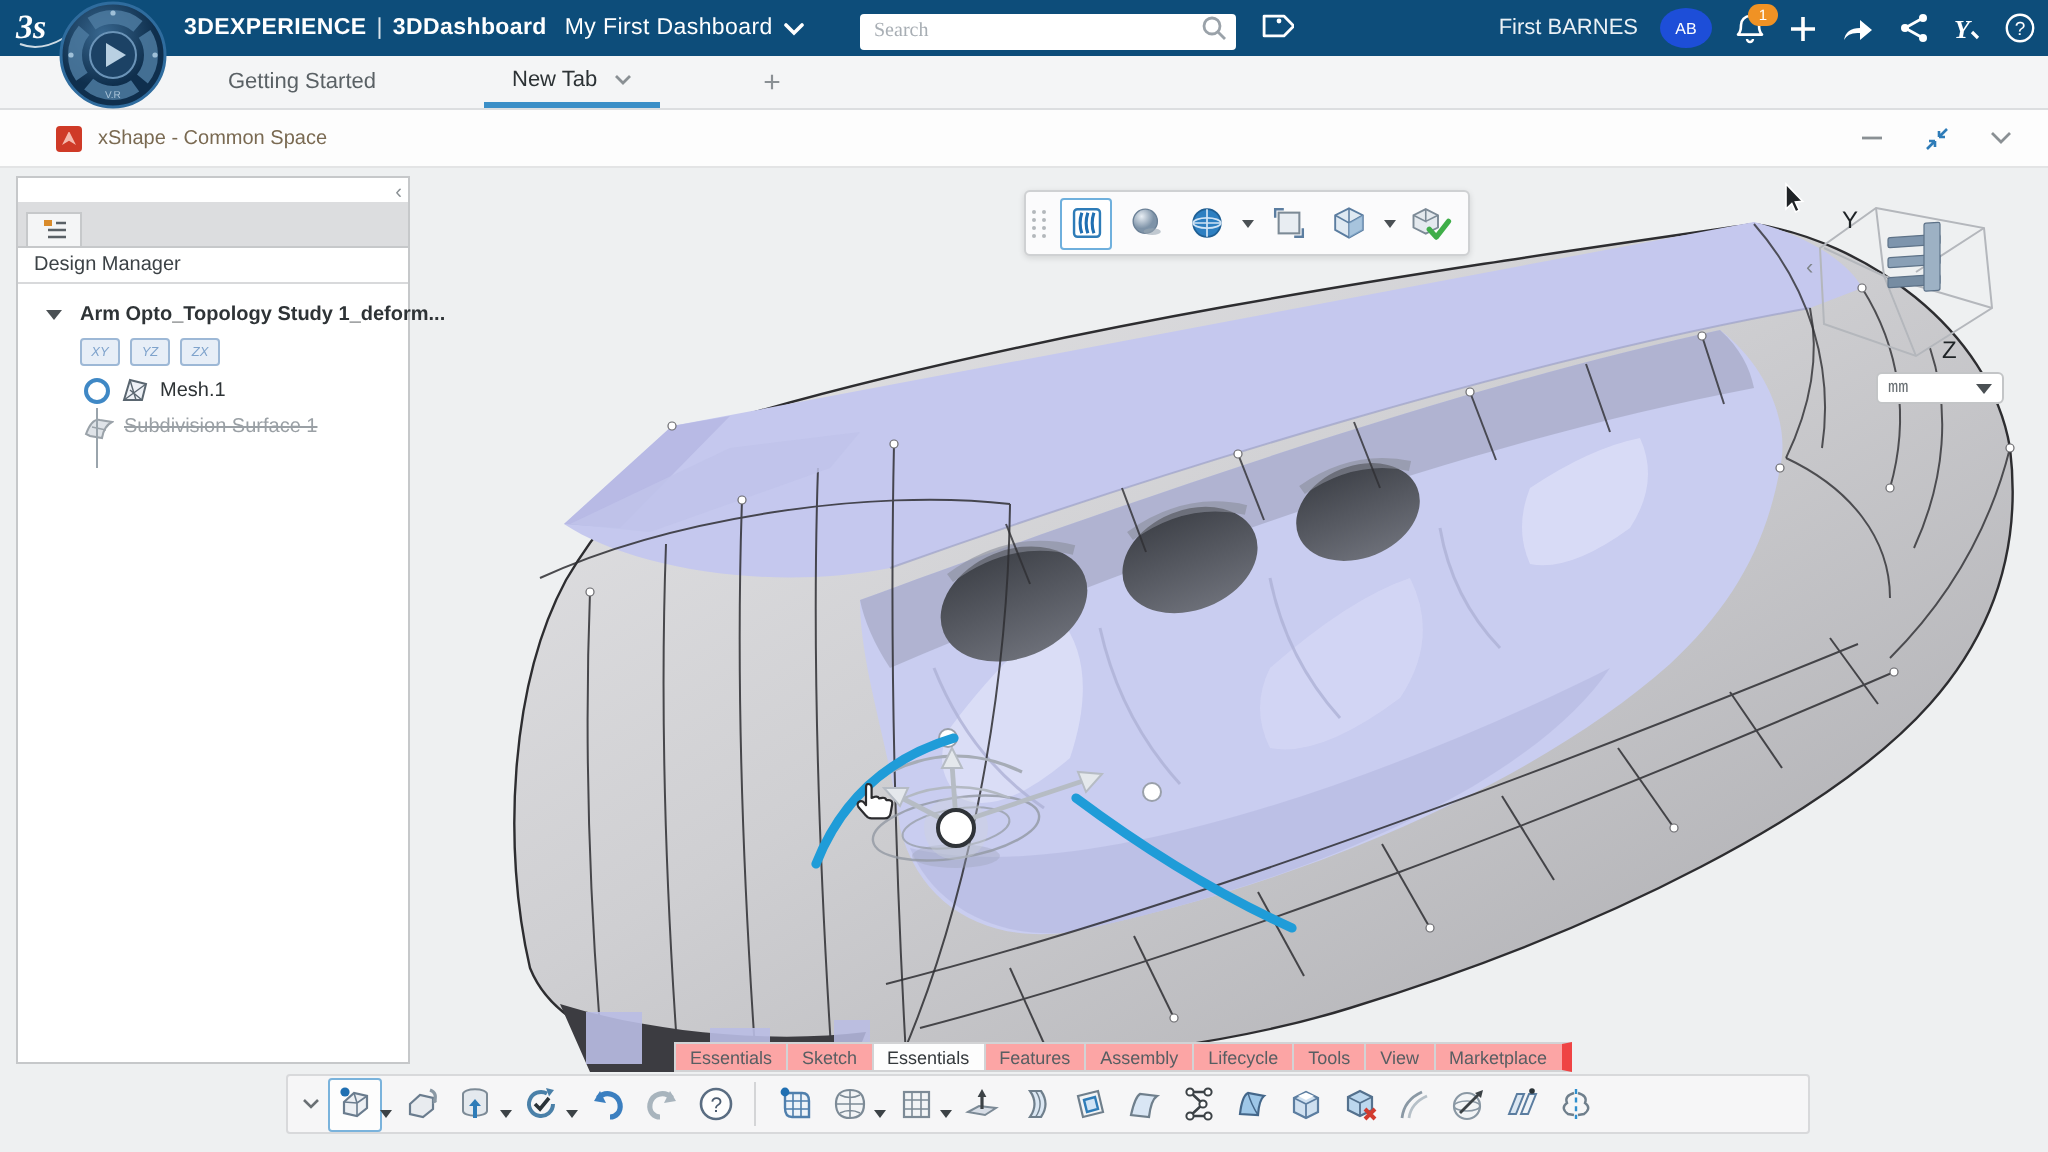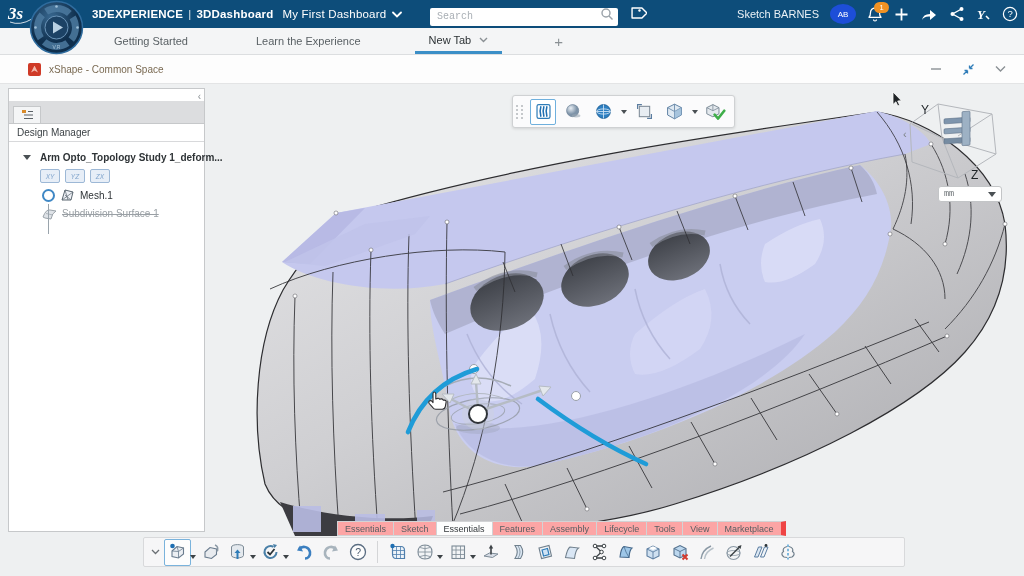--- a/index.html
+++ b/index.html
@@ -7,21 +7,21 @@
   #app{position:absolute;inset:0;}
   svg{display:block;}
   
   .topbar{position:absolute;left:0;top:0;width:1024px;height:28px;background:#0d4d7a;display:flex;align-items:center;color:#fff;}
   .brand{position:absolute;left:92px;top:0;height:28px;display:flex;align-items:center;font-size:11.5px;letter-spacing:.2px;}
   .brand b{font-weight:bold;}
   .brand .sep{margin:0 5px;font-weight:300;opacity:.85;}
   .brand .dash-name{margin-left:9px;font-weight:normal;}
   .chev{margin-left:6px;}
   .searchwrap{position:absolute;left:430px;top:5px;width:188px;height:18px;}
-  .searchwrap input{width:100%;height:100%;box-sizing:border-box;border:none;border-radius:2px;padding:0 22px 0 7px;font-size:10px;color:#444;outline:none;font-family:Liberation Mono, monospace;}
+  .searchwrap input{width:100%;height:100%;box-sizing:border-box;border:none;border-radius:2px;padding:0 22px 0 7px;font-size:10px;color:#444;outline:none;font-family:Liberation Serif, serif;}
   .searchwrap input::placeholder{color:#a8aeb4;}
   .search-ico{position:absolute;right:4px;top:2px;}
   .tagbtn{position:absolute;left:628px;top:4px;}
   .tb-right{position:absolute;right:6px;top:0;height:28px;display:flex;align-items:center;gap:11px;}
   .tb-user{font-size:11px;color:#eaf1f6;}
   .avatar{width:26px;height:20px;border-radius:50%;background:#1d4ed8;color:#fff;font-size:8px;display:flex;align-items:center;justify-content:center;}
   .bellwrap{position:relative;}
   .badge{position:absolute;top:-4px;right:-6px;min-width:11px;height:11px;border-radius:6px;background:#f09224;color:#fff;font-size:7.5px;display:flex;align-items:center;justify-content:center;padding:0 2px;}
   .tb-ic{display:flex;align-items:center;justify-content:center;cursor:pointer;}
   
@@ -106,21 +106,21 @@
       <svg class="search-ico" width="14" height="14" viewBox="0 0 14 14">
         <circle cx="6" cy="6" r="4" stroke="#9aa2a9" stroke-width="1.4" fill="none"></circle>
           <path d="M9 9 L12.5 12.5" stroke="#9aa2a9" stroke-width="1.4"></path>
       </svg>
     </div>
     <svg class="tagbtn" width="19" height="19" viewBox="0 0 19 19">
       <path d="M2 9 L9 2 L16 2 L16 9 L9 16 Z" transform="rotate(45 9 9)" stroke="#fff" stroke-width="1.4" fill="none" stroke-linejoin="round"></path>
       <circle cx="11.5" cy="6.5" r="1.2" fill="#fff"></circle>
     </svg>
     <div class="tb-right">
-      <span class="tb-user">Sketch BARNES</span>
+      <span class="tb-user">First BARNES</span>
       <span class="avatar">AB</span>
       <span class="bellwrap tb-ic">
         <svg width="16" height="17" viewBox="0 0 16 17">
           <path d="M8 2 a4.5 4.5 0 0 1 4.5 4.5 c0 3.5 1.5 4.8 1.5 4.8 H2 c0 0 1.5-1.3 1.5-4.8 A4.5 4.5 0 0 1 8 2 Z" stroke="#fff" stroke-width="1.3" fill="none" stroke-linejoin="round"></path>
           <path d="M6.5 13.5 a1.5 1.5 0 0 0 3 0" stroke="#fff" stroke-width="1.2" fill="none"></path>
         </svg>
         <span class="badge">1</span>
       </span>
       <span class="tb-ic">
         <svg width="15" height="15" viewBox="0 0 15 15">
@@ -170,23 +170,20 @@
       <text x="27.5" y="49" font-size="5" fill="#a9c3d8" text-anchor="middle" font-family="Liberation Sans,sans-serif">V.R</text>
       <circle cx="27.5" cy="6.5" r="1.3" fill="#9fc0d8"></circle>
         <circle cx="6.5" cy="27.5" r="1.3" fill="#9fc0d8"></circle>
         <circle cx="48.5" cy="27.5" r="1.3" fill="#9fc0d8"></circle>
     </svg>
   </div>
 
   <div class="tabbar">
     <div class="dtab">
         <span>Getting Started</span>
-      </div>
-    <div class="dtab">
-        <span>Learn the Experience</span>
       </div>
     <div class="dtab active">
       <span>New Tab</span>
       <svg class="tchev" width="9" height="6" viewBox="0 0 9 6">
           <path d="M1 1 L4.5 4.5 L8 1" stroke="#8a9094" stroke-width="1.4" fill="none"></path>
         </svg>
     </div>
     <div class="addtab">
         <span>+</span>
       </div>

